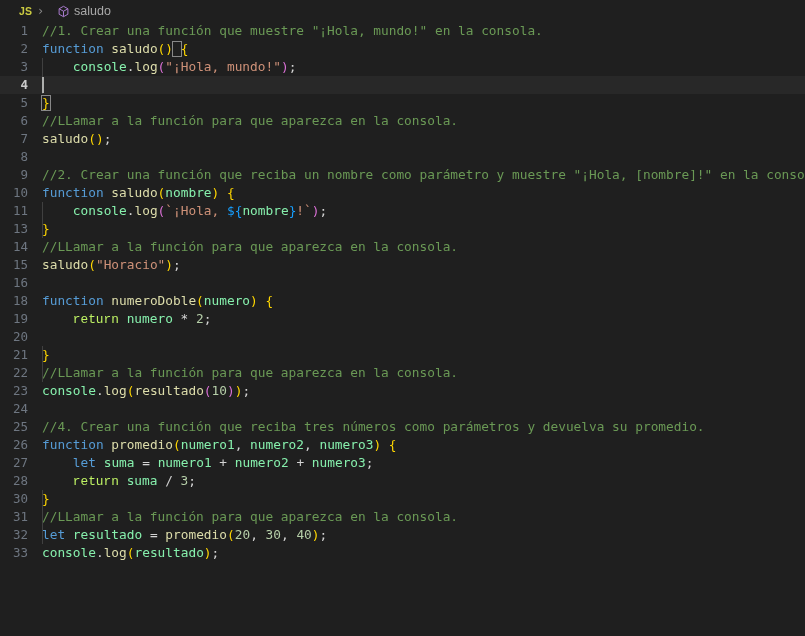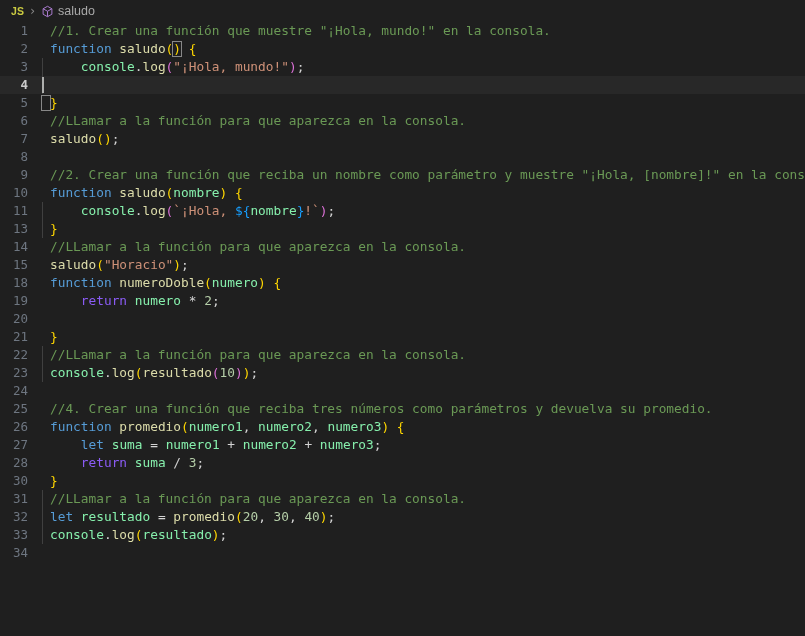--- a/index.html
+++ b/index.html
@@ -26,20 +26,21 @@
     color: #a9a9a9;
     box-sizing: border-box;
     user-select: none;
   }
   .bc-seg {
     display: flex;
     align-items: center;
     gap: 4px;
     padding: 0 2px;
     white-space: nowrap;
+    margin-left: 8px;
   }
   .bc-sep {
     color: #8a8a8a;
     font-size: 12px;
     padding: 0 4px 0 4px;
     font-family: "DejaVu Sans", sans-serif;
   }
   .js-badge {
     color: #cbcb41;
     font-family: "Liberation Sans", sans-serif;
@@ -88,27 +89,26 @@
     user-select: none;
   }
   .row.active .gutter {
     color: #cccccc;
     font-weight: bold;
   }
   .code {
     position: relative;
     padding-left: 4px;
     flex: 1;
-    margin-left: 8px;
   }
 
   
   .c-comment  { color: #6a9955; }
   .c-keyword  { color: #569cd6; }
-  .c-control  { color: #8b5cf6; }
+  .c-control  { color: #bef264; font-family: Liberation Mono, monospace; }
   .c-func     { color: #dcdcaa; }
   .c-ident    { color: #86efac; }
   .c-string   { color: #ce9178; }
   .c-number   { color: #b5cea8; }
   .c-plain    { color: #d4d4d4; }
   .c-par0     { color: #ffd700; }
   .c-par1     { color: #da70d6; }
   .c-par2     { color: #179fff; }
   .c-op       { color: #d4d4d4; }
 
@@ -165,36 +165,36 @@
       <div class="row"><div class="gutter">5</div><div class="code"><span class="c-par0">}</span></div></div>
       <div class="row"><div class="gutter">6</div><div class="code"><span class="c-comment">//LLamar a la función para que aparezca en la consola.</span></div></div>
       <div class="row"><div class="gutter">7</div><div class="code"><span class="c-func">saludo</span><span class="c-par0">(</span><span class="c-par0">)</span><span class="c-plain">;</span></div></div>
       <div class="row"><div class="gutter">8</div><div class="code"></div></div>
       <div class="row"><div class="gutter">9</div><div class="code"><span class="c-comment">//2. Crear una función que reciba un nombre como parámetro y muestre "¡Hola, [nombre]!" en la consola.</span></div></div>
       <div class="row"><div class="gutter">10</div><div class="code"><span class="c-keyword">function</span><span class="c-plain"> </span><span class="c-func">saludo</span><span class="c-par0">(</span><span class="c-ident">nombre</span><span class="c-par0">)</span><span class="c-plain"> </span><span class="c-par0">{</span></div></div>
       <div class="row"><div class="gutter">11</div><div class="code"><span class="c-plain">    </span><span class="c-ident">console</span><span class="c-plain">.</span><span class="c-func">log</span><span class="c-par1">(</span><span class="c-string">`¡Hola, </span><span class="c-par2">${</span><span class="c-ident">nombre</span><span class="c-par2">}</span><span class="c-string">!`</span><span class="c-par1">)</span><span class="c-plain">;</span></div></div>
       <div class="row"><div class="gutter">13</div><div class="code"><span class="c-par0">}</span></div></div>
       <div class="row"><div class="gutter">14</div><div class="code"><span class="c-comment">//LLamar a la función para que aparezca en la consola.</span></div></div>
       <div class="row"><div class="gutter">15</div><div class="code"><span class="c-func">saludo</span><span class="c-par0">(</span><span class="c-string">"Horacio"</span><span class="c-par0">)</span><span class="c-plain">;</span></div></div>
+      <div class="row"><div class="gutter">16</div><div class="code"></div></div>
       <div class="row"><div class="gutter">18</div><div class="code"><span class="c-keyword">function</span><span class="c-plain"> </span><span class="c-func">numeroDoble</span><span class="c-par0">(</span><span class="c-ident">numero</span><span class="c-par0">)</span><span class="c-plain"> </span><span class="c-par0">{</span></div></div>
       <div class="row"><div class="gutter">19</div><div class="code"><span class="c-plain">    </span><span class="c-control">return</span><span class="c-plain"> </span><span class="c-ident">numero</span><span class="c-plain"> </span><span class="c-op">*</span><span class="c-plain"> </span><span class="c-number">2</span><span class="c-plain">;</span></div></div>
       <div class="row"><div class="gutter">20</div><div class="code"></div></div>
       <div class="row"><div class="gutter">21</div><div class="code"><span class="c-par0">}</span></div></div>
       <div class="row"><div class="gutter">22</div><div class="code"><span class="c-comment">//LLamar a la función para que aparezca en la consola.</span></div></div>
       <div class="row"><div class="gutter">23</div><div class="code"><span class="c-ident">console</span><span class="c-plain">.</span><span class="c-func">log</span><span class="c-par0">(</span><span class="c-func">resultado</span><span class="c-par1">(</span><span class="c-number">10</span><span class="c-par1">)</span><span class="c-par0">)</span><span class="c-plain">;</span></div></div>
       <div class="row"><div class="gutter">24</div><div class="code"></div></div>
       <div class="row"><div class="gutter">25</div><div class="code"><span class="c-comment">//4. Crear una función que reciba tres números como parámetros y devuelva su promedio.</span></div></div>
       <div class="row"><div class="gutter">26</div><div class="code"><span class="c-keyword">function</span><span class="c-plain"> </span><span class="c-func">promedio</span><span class="c-par0">(</span><span class="c-ident">numero1</span><span class="c-plain">, </span><span class="c-ident">numero2</span><span class="c-plain">, </span><span class="c-ident">numero3</span><span class="c-par0">)</span><span class="c-plain"> </span><span class="c-par0">{</span></div></div>
       <div class="row"><div class="gutter">27</div><div class="code"><span class="c-plain">    </span><span class="c-keyword">let</span><span class="c-plain"> </span><span class="c-ident">suma</span><span class="c-plain"> </span><span class="c-op">=</span><span class="c-plain"> </span><span class="c-ident">numero1</span><span class="c-plain"> </span><span class="c-op">+</span><span class="c-plain"> </span><span class="c-ident">numero2</span><span class="c-plain"> </span><span class="c-op">+</span><span class="c-plain"> </span><span class="c-ident">numero3</span><span class="c-plain">;</span></div></div>
       <div class="row"><div class="gutter">28</div><div class="code"><span class="c-plain">    </span><span class="c-control">return</span><span class="c-plain"> </span><span class="c-ident">suma</span><span class="c-plain"> </span><span class="c-op">/</span><span class="c-plain"> </span><span class="c-number">3</span><span class="c-plain">;</span></div></div>
       <div class="row"><div class="gutter">30</div><div class="code"><span class="c-par0">}</span></div></div>
       <div class="row"><div class="gutter">31</div><div class="code"><span class="c-comment">//LLamar a la función para que aparezca en la consola.</span></div></div>
       <div class="row"><div class="gutter">32</div><div class="code"><span class="c-keyword">let</span><span class="c-plain"> </span><span class="c-ident">resultado</span><span class="c-plain"> </span><span class="c-op">=</span><span class="c-plain"> </span><span class="c-func">promedio</span><span class="c-par0">(</span><span class="c-number">20</span><span class="c-plain">, </span><span class="c-number">30</span><span class="c-plain">, </span><span class="c-number">40</span><span class="c-par0">)</span><span class="c-plain">;</span></div></div>
       <div class="row"><div class="gutter">33</div><div class="code"><span class="c-ident">console</span><span class="c-plain">.</span><span class="c-func">log</span><span class="c-par0">(</span><span class="c-ident">resultado</span><span class="c-par0">)</span><span class="c-plain">;</span></div></div>
-      <div class="row"><div class="gutter">34</div><div class="code"></div></div>
     </div>
   <div id="overlays">
       <div class="indent-guide" style="top: 36px; height: 36px;"></div>
       <div class="indent-guide" style="top: 180px; height: 36px;"></div>
       <div class="indent-guide" style="top: 324px; height: 36px;"></div>
       <div class="indent-guide" style="top: 468px; height: 54px;"></div>
       <div class="bracket-match" style="top: 19px; left: 171.9px; width: 9.7px; height: 16px;"></div>
       <div class="bracket-match" style="top: 73px; left: 41px; width: 9.7px; height: 16px;"></div>
       <div id="cursor" style="top: 55px; left: 42px; height: 16px;"></div>
     </div>

